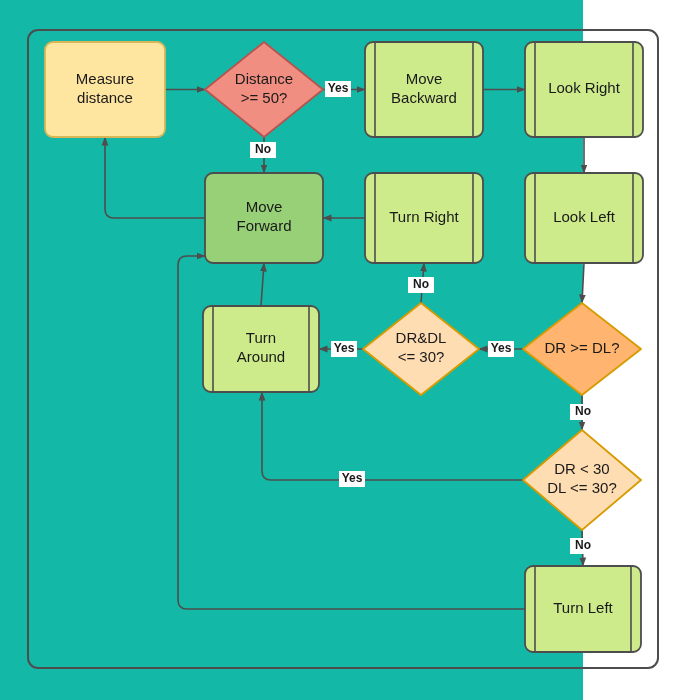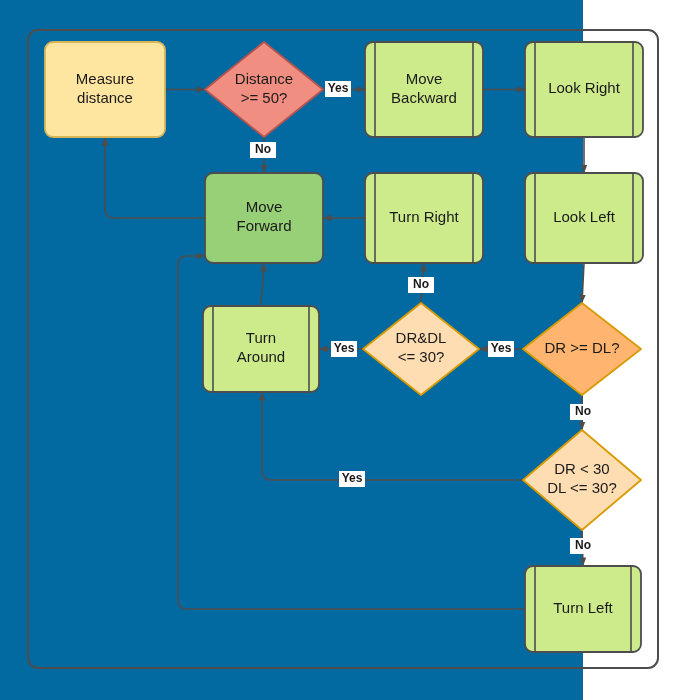--- a/index.html
+++ b/index.html
@@ -10,21 +10,21 @@
   body {
     width: 685px;
     height: 700px;
     font-family: "Liberation Sans", sans-serif;
     overflow: hidden;
   }
   #canvas {
     position: relative;
     width: 583px;
     height: 700px;
-    background: #0369a1;
+    background: #14b8a6;
   }
   #flow-svg {
     position: absolute;
     left: 0;
     top: 0;
     width: 685px;
     height: 700px;
   }
   .node-text {
     font-family: "Liberation Sans", sans-serif;

